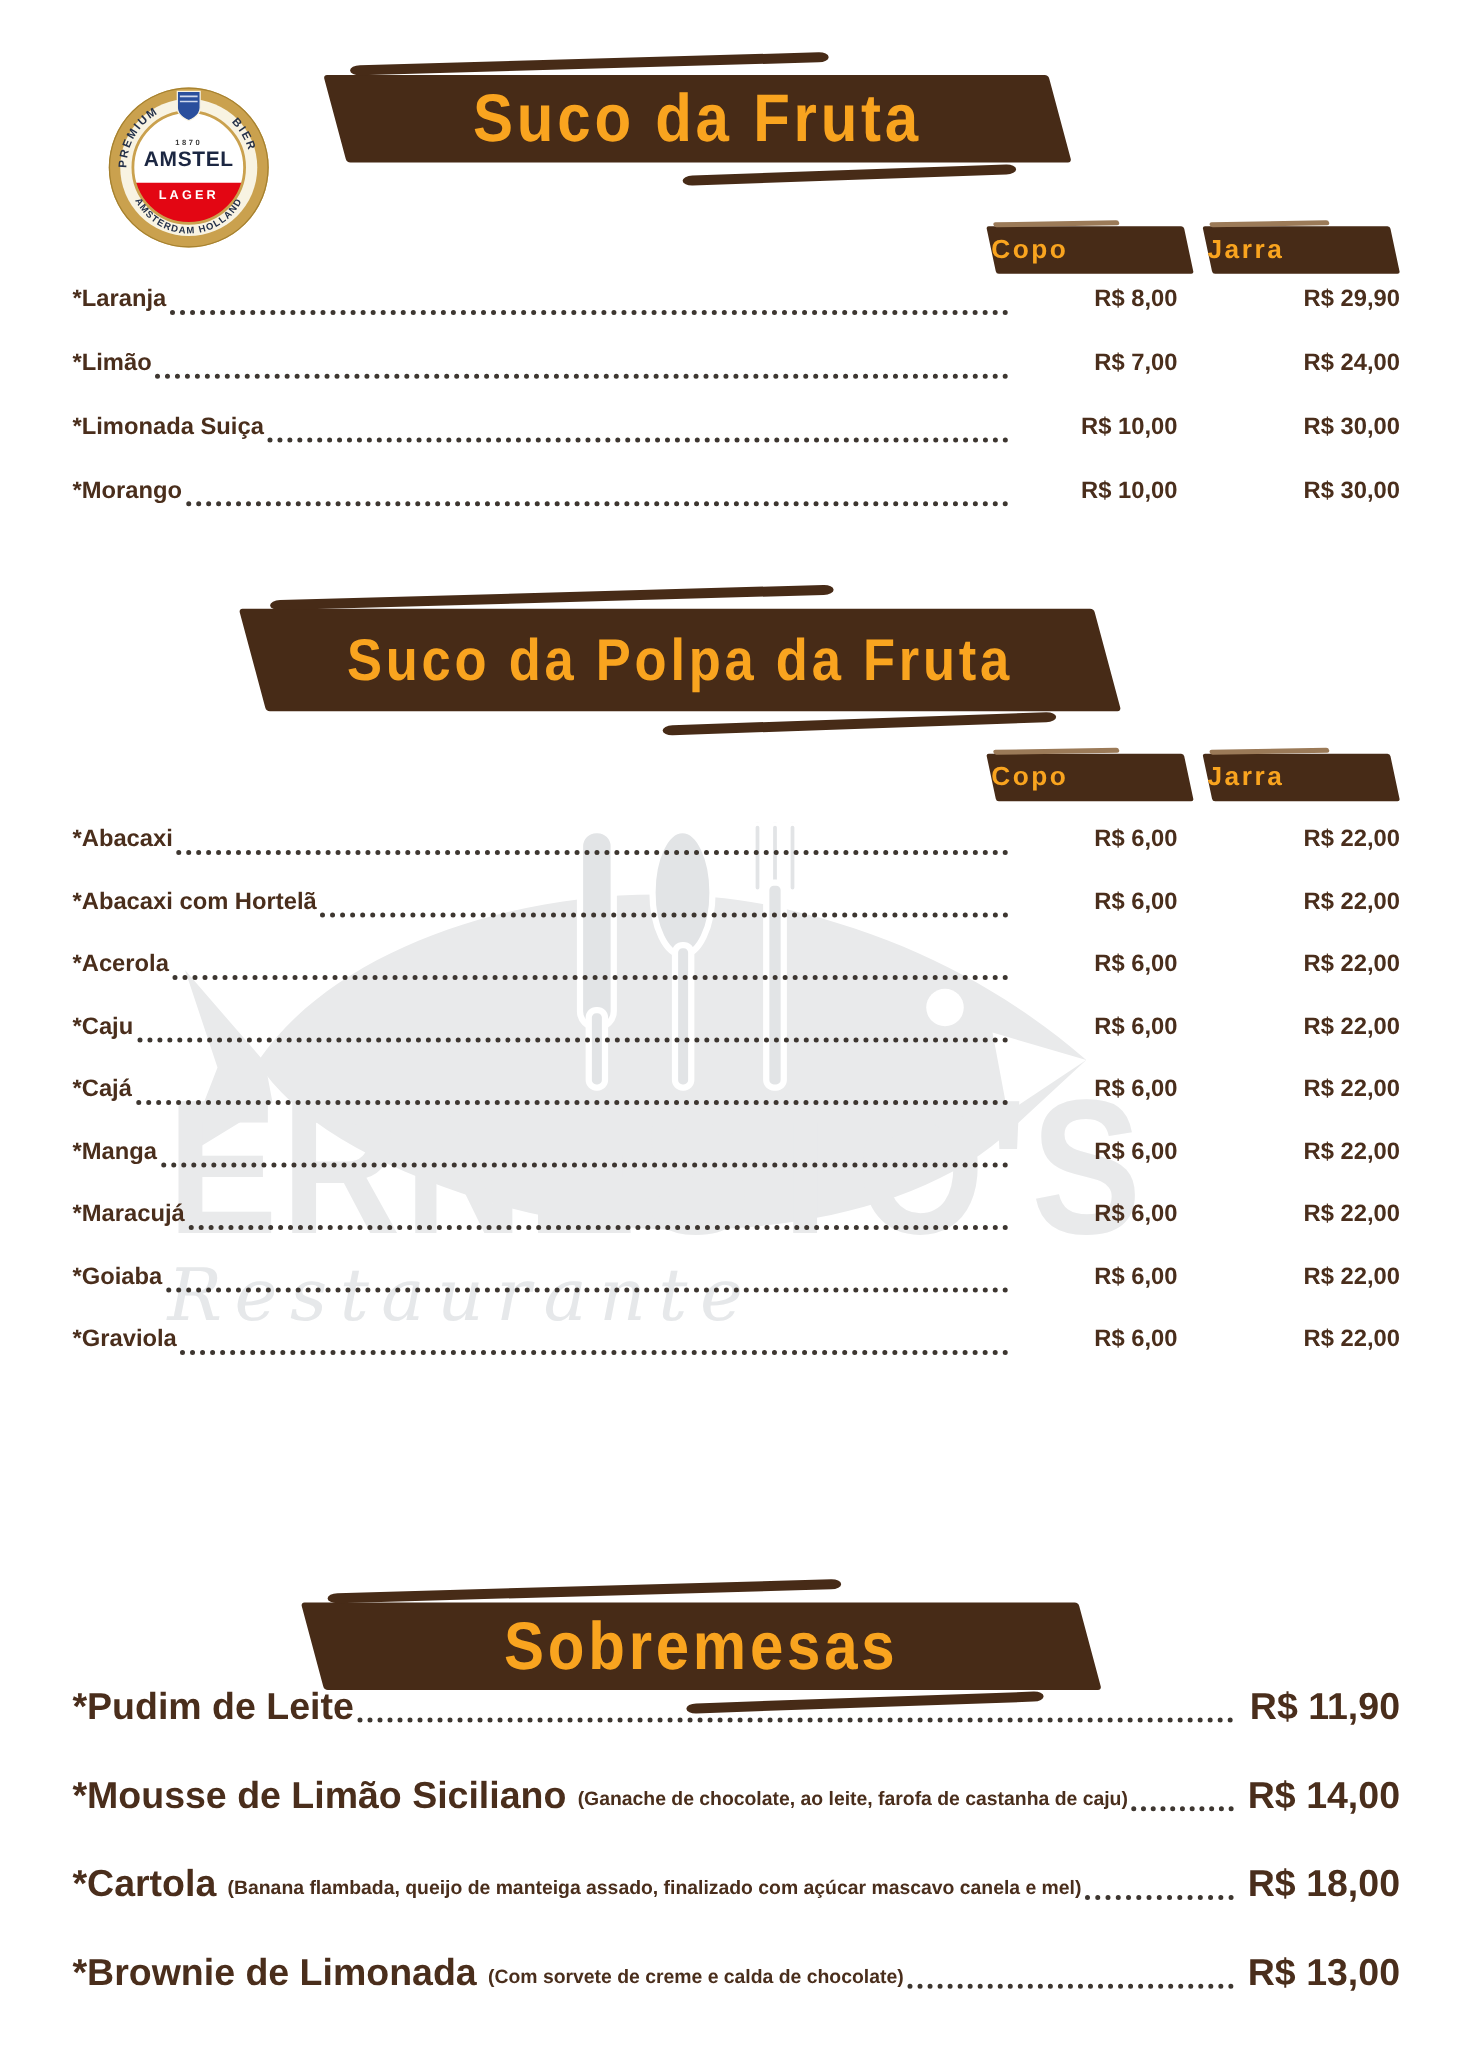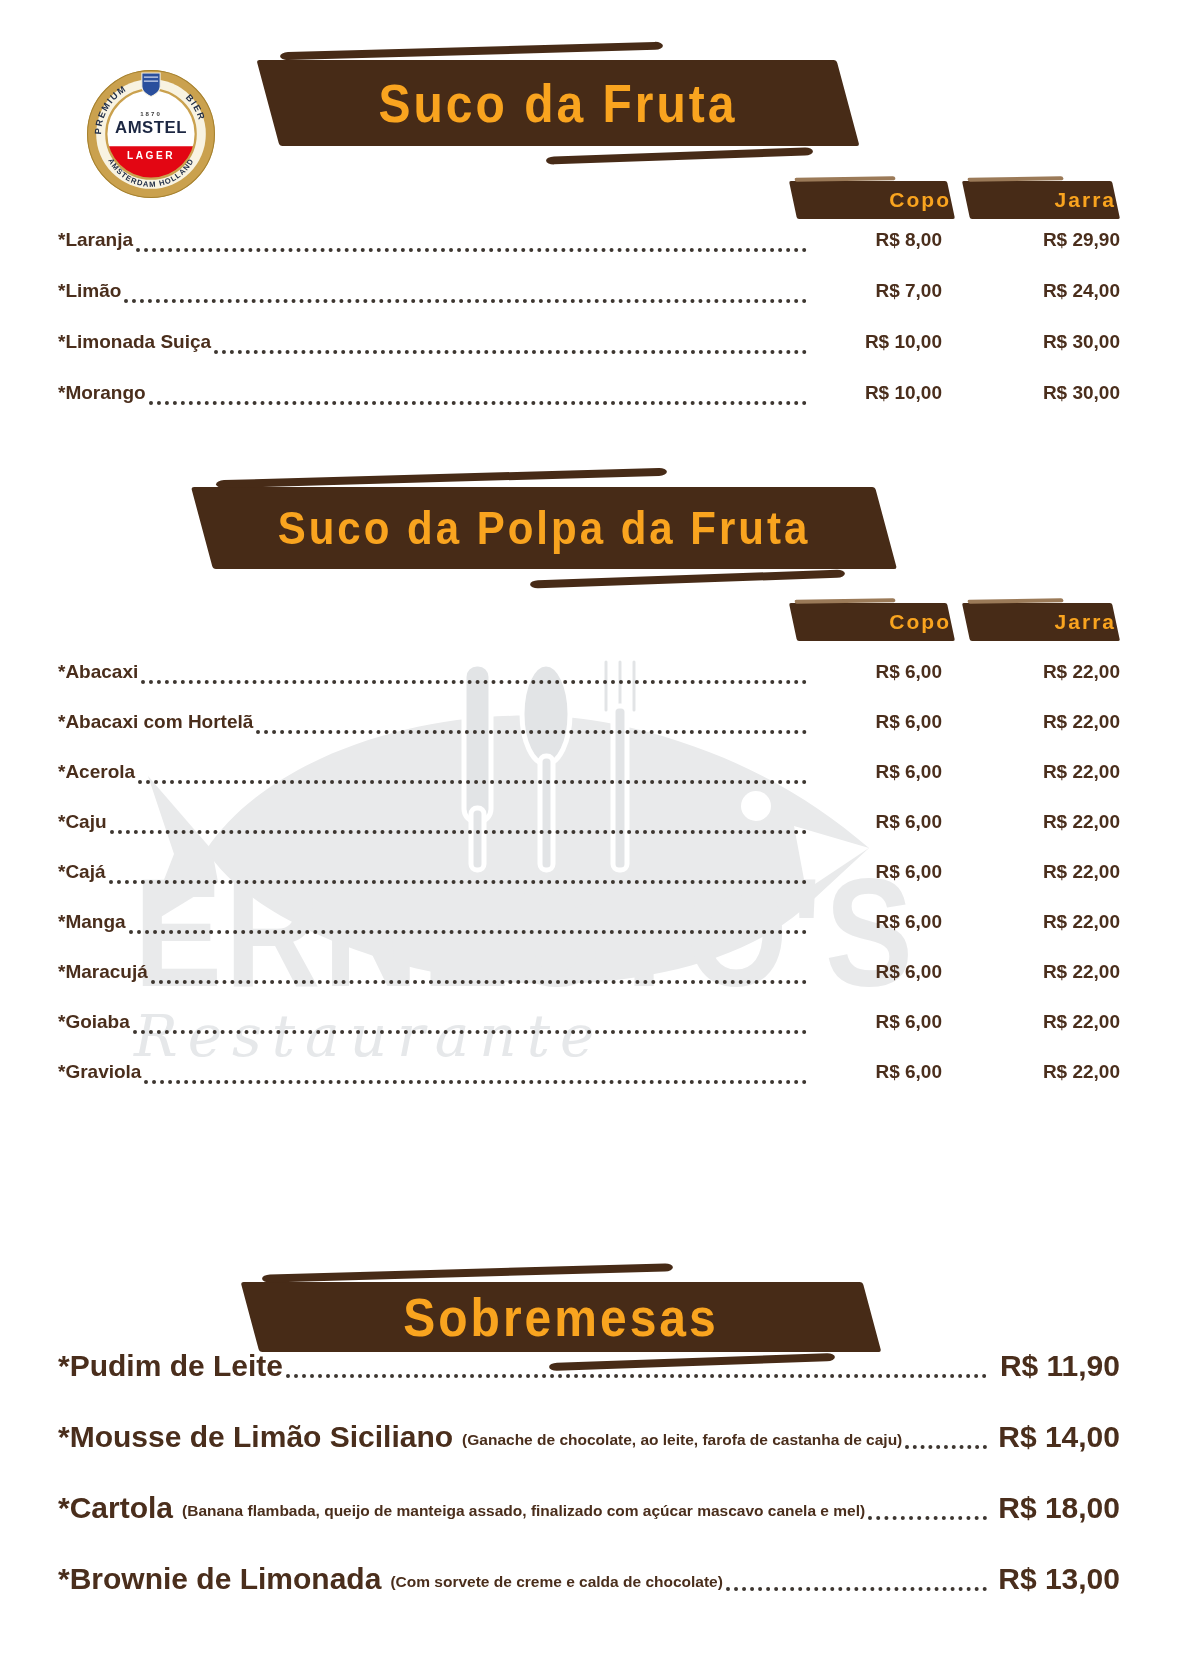--- a/index.html
+++ b/index.html
@@ -11,21 +11,21 @@
 
   
   .banner{position:absolute;display:flex;align-items:center;justify-content:center;}
   .banner .bg{position:absolute;inset:0;background:var(--brown);transform:skewX(15deg);border-radius:3px;}
   .banner .stroke-top{position:absolute;top:-13px;left:2%;width:66%;height:8px;background:var(--brown);
     border-radius:8px/4px;transform:rotate(-1.6deg);}
   .banner .stroke-bottom{position:absolute;bottom:-14px;left:48%;width:46%;height:8px;background:var(--brown);
     border-radius:8px/4px;transform:rotate(-2deg);}
   .banner .label{position:relative;color:var(--orange);font-weight:bold;letter-spacing:3px;transform:scaleY(1.12);}
 
-  .colhead{position:absolute;display:flex;align-items:center;justify-content:flex-end;height:38px;}
+  .colhead{position:absolute;display:flex;align-items:center;justify-content:flex-start;height:38px;}
   .colhead .bg{position:absolute;inset:0;background:var(--brown);transform:skewX(12deg);border-radius:2px;}
   .colhead .bg::before{content:"";position:absolute;top:-4px;left:4%;width:64%;height:4px;background:#9b7a58;
     border-radius:4px;transform:rotate(-1deg);}
   .colhead .label{position:relative;color:var(--orange);font-weight:bold;font-size:21px;letter-spacing:2px;}
 
   
   .menu-list{position:absolute;left:58px;width:1062px;z-index:2;}
   .row{display:flex;align-items:center;color:var(--text);font-weight:bold;font-size:19px;}
   .row .name{white-space:nowrap;}
   .row .dots{flex:1;height:0;border-bottom:4.5px dotted #3d3630;margin:0 3px;position:relative;top:10px;}
@@ -101,21 +101,21 @@
         <rect x="468" y="0" width="8" height="56" rx="4"></rect>
         <rect x="482" y="0" width="8" height="62" rx="4"></rect>
         <rect x="496" y="0" width="8" height="56" rx="4"></rect>
         <rect x="479" y="48" width="14" height="164" rx="6"></rect>
       </g>
     </svg>
     <div class="wm-name">ERNESTO'S</div>
     <div class="wm-sub">Restaurante</div>
   </div>
 
-  <div class="banner" style="left:268px;top:60px;width:580px;height:86px;">
+  <div class="banner" style="left:268px;top:60px;width:580px;height:70px;">
     <div class="bg"></div>
     <div class="stroke-top"></div>
     <div class="stroke-bottom"></div>
     <div class="label" style="font-size:48px;">Suco da Fruta</div>
   </div>
 
   <div class="colhead" style="left:793px;top:181px;width:158px;">
     <div class="bg"></div>
     <div class="label">Copo</div>
   </div>

